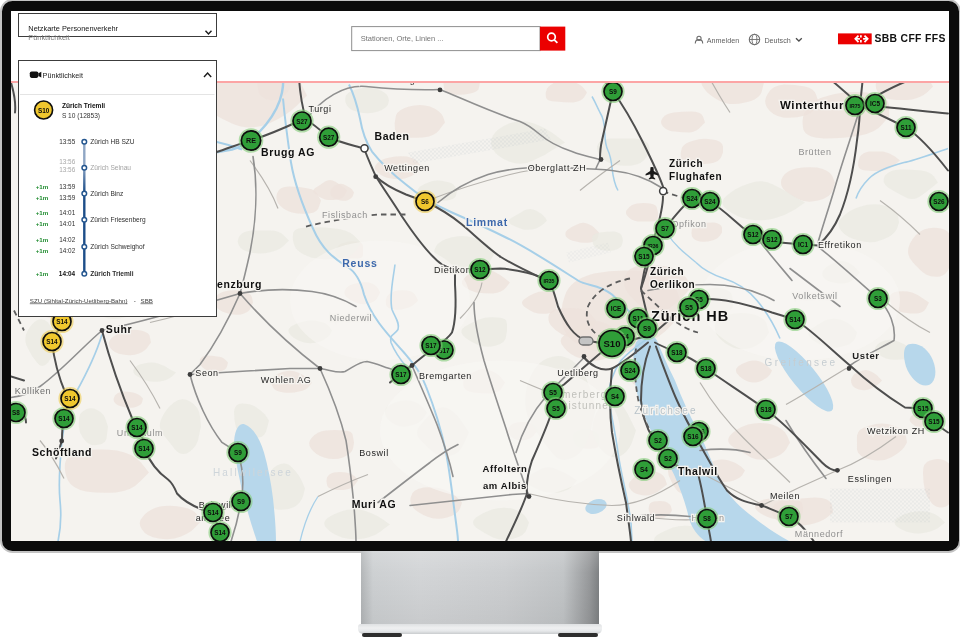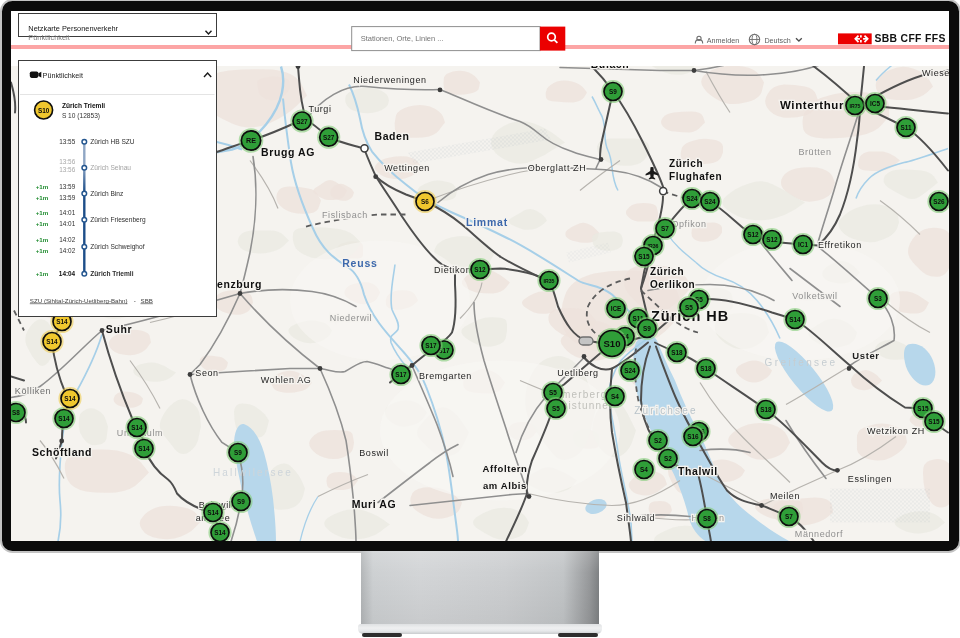--- a/index.html
+++ b/index.html
@@ -455,21 +455,21 @@
       <circle cx="52" cy="341" r="9.0" fill="#f0c72e" stroke="#0d0d0d" stroke-width="1.7"></circle>
       <text x="52" y="341.3" font-size="6.4" font-weight="bold" fill="#0d0d0d" text-anchor="middle" dominant-baseline="central" font-family="Liberation Sans, sans-serif">S14</text>
 <circle cx="70" cy="398" r="10.4" fill="none" stroke="rgba(238,205,80,0.6)" stroke-width="2.4"></circle>
       <circle cx="70" cy="398" r="9.0" fill="#f0c72e" stroke="#0d0d0d" stroke-width="1.7"></circle>
       <text x="70" y="398.3" font-size="6.4" font-weight="bold" fill="#0d0d0d" text-anchor="middle" dominant-baseline="central" font-family="Liberation Sans, sans-serif">S14</text>
 <circle cx="612" cy="343" r="14.4" fill="none" stroke="rgba(130,205,120,0.6)" stroke-width="2.4"></circle>
       <circle cx="612" cy="343" r="13.0" fill="#2f9e38" stroke="#0d0d0d" stroke-width="1.7"></circle>
       <text x="612" y="343.3" font-size="9.5" font-weight="bold" fill="#0d0d0d" text-anchor="middle" dominant-baseline="central" font-family="Liberation Sans, sans-serif">S10</text>
 </svg>
 
-<div style="position:absolute;left:0;top:0;width:937.7px;height:38px;background:#fff;border-bottom:4px solid #fca5a5;box-sizing:border-box">
+<div style="position:absolute;left:0;top:0;width:937.7px;height:72px;background:#fff;border-bottom:2px solid #fca5a5;box-sizing:border-box">
 <svg width="937.7" height="54" viewBox="0 0 937.7 54" font-family="Liberation Sans, sans-serif">
   <rect x="340.7" y="15.6" width="188.3" height="24" fill="#fff" stroke="#8f8f8f" stroke-width="1"></rect>
   <text x="349.7" y="30.3" font-size="7.5" fill="#757575">Stationen, Orte, Linien ...</text>
   <rect x="529" y="15.6" width="25.3" height="24" fill="#eb0000"></rect>
   <g stroke="#fff" stroke-width="1.7" fill="none">
           <circle cx="540.5" cy="26" r="3.8"></circle>
           <line x1="543.3" y1="28.8" x2="546.4" y2="31.9"></line>
         </g>
   <g stroke="#6d6d6d" stroke-width="1.1" fill="none">
     <circle cx="688" cy="27.3" r="2.1"></circle>

